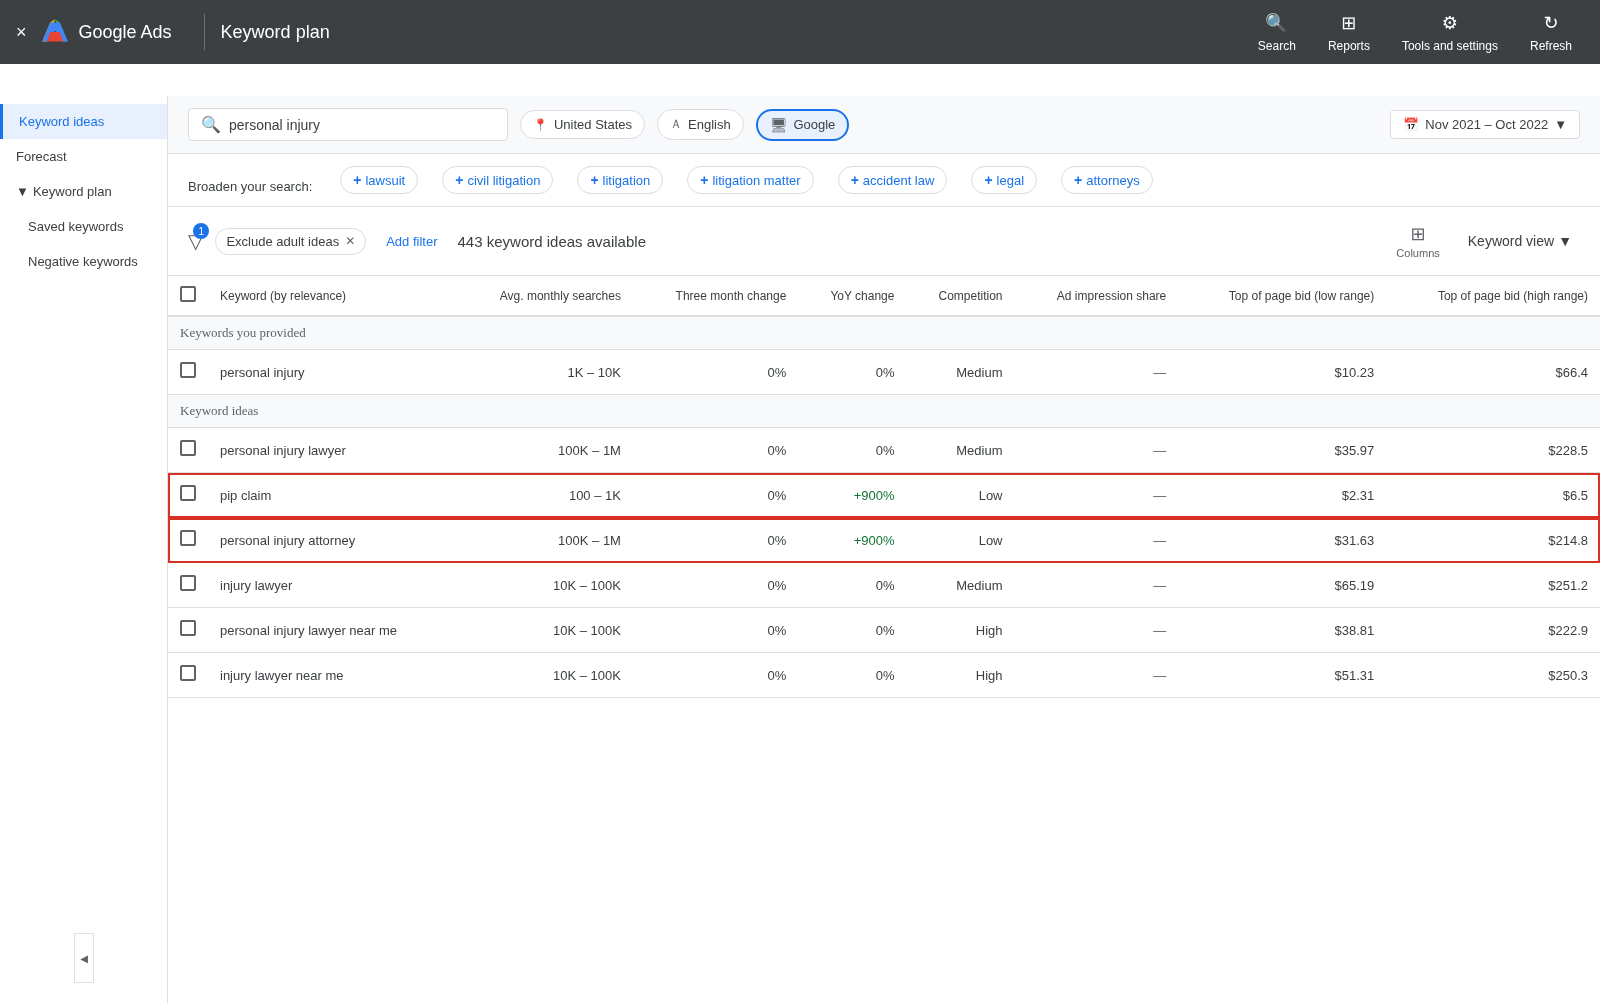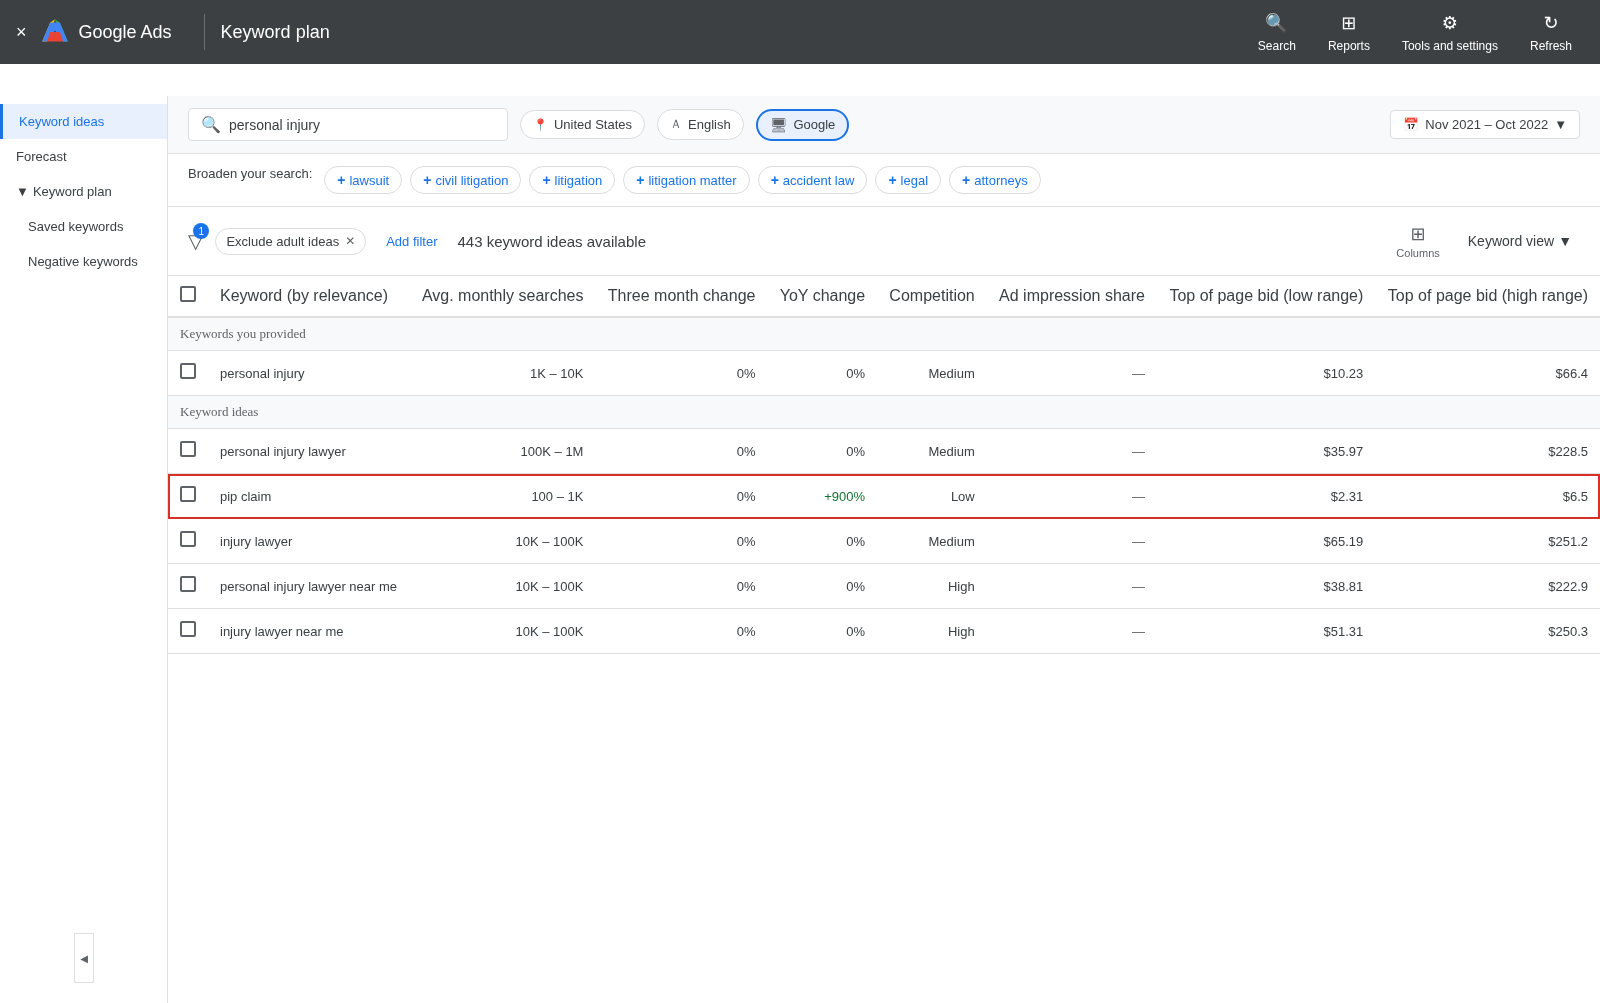--- a/index.html
+++ b/index.html
@@ -173,23 +173,23 @@
       font-size: 13px;
       color: #3c4043;
       cursor: pointer;
       background: #fff;
       margin-left: auto;
     }
 
     
     .broaden-bar {
       display: flex;
-      align-items: flex-start;
+      align-items: flex-end;
       padding: 12px 20px;
-      gap: 8px;
+      gap: 24px;
       border-bottom: 1px solid #e0e0e0;
       flex-wrap: wrap;
     }
     .broaden-label { font-size: 13px; color: #3c4043; margin-right: 4px; }
     .broaden-chip {
       display: flex;
       align-items: center;
       gap: 4px;
       padding: 5px 12px;
       border: 1px solid #dadce0;
@@ -283,21 +283,21 @@
       font-size: 13px;
     }
     thead tr {
       border-bottom: 2px solid #e0e0e0;
     }
     thead th {
       padding: 10px 12px;
       text-align: right;
       font-weight: 500;
       color: #3c4043;
-      font-size: 16px;
+      font-size: 12px;
       white-space: nowrap;
       background: #fff;
     }
     thead th:first-child, thead th:nth-child(2) {
       text-align: left;
     }
     tbody tr { border-bottom: 1px solid #e0e0e0; }
     tbody td {
       padding: 12px 12px;
       text-align: right;
@@ -563,20 +563,31 @@
               <td style="text-align: left;"><span class="cb"></span></td>
               <td style="text-align: left;">pip claim</td>
               <td>100 – 1K</td>
               <td>0%</td>
               <td style="color: rgb(19, 115, 51);">+900%</td>
               <td>Low</td>
               <td style="color: rgb(95, 99, 104);">—</td>
               <td>$2.31</td>
               <td>$6.5</td>
             </tr>
+            <tr style="outline: rgb(217, 48, 37) solid 2px; outline-offset: -2px;">
+              <td style="text-align: left;"><span class="cb"></span></td>
+              <td style="text-align: left;">personal injury attorney</td>
+              <td>100K – 1M</td>
+              <td>0%</td>
+              <td style="color: rgb(19, 115, 51);">+900%</td>
+              <td>Low</td>
+              <td style="color: rgb(95, 99, 104);">—</td>
+              <td>$31.63</td>
+              <td>$214.8</td>
+            </tr>
             <tr>
               <td style="text-align: left;"><span class="cb"></span></td>
               <td style="text-align: left;">injury lawyer</td>
               <td>10K – 100K</td>
               <td>0%</td>
               <td>0%</td>
               <td>Medium</td>
               <td style="color: rgb(95, 99, 104);">—</td>
               <td>$65.19</td>
               <td>$251.2</td>

